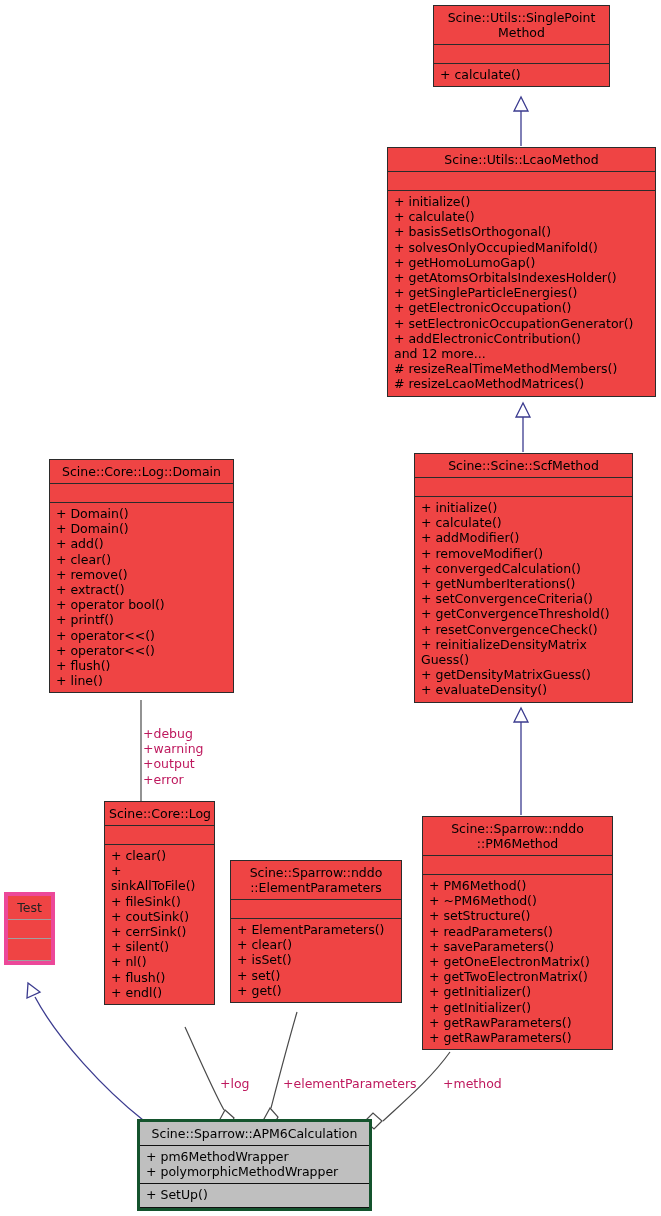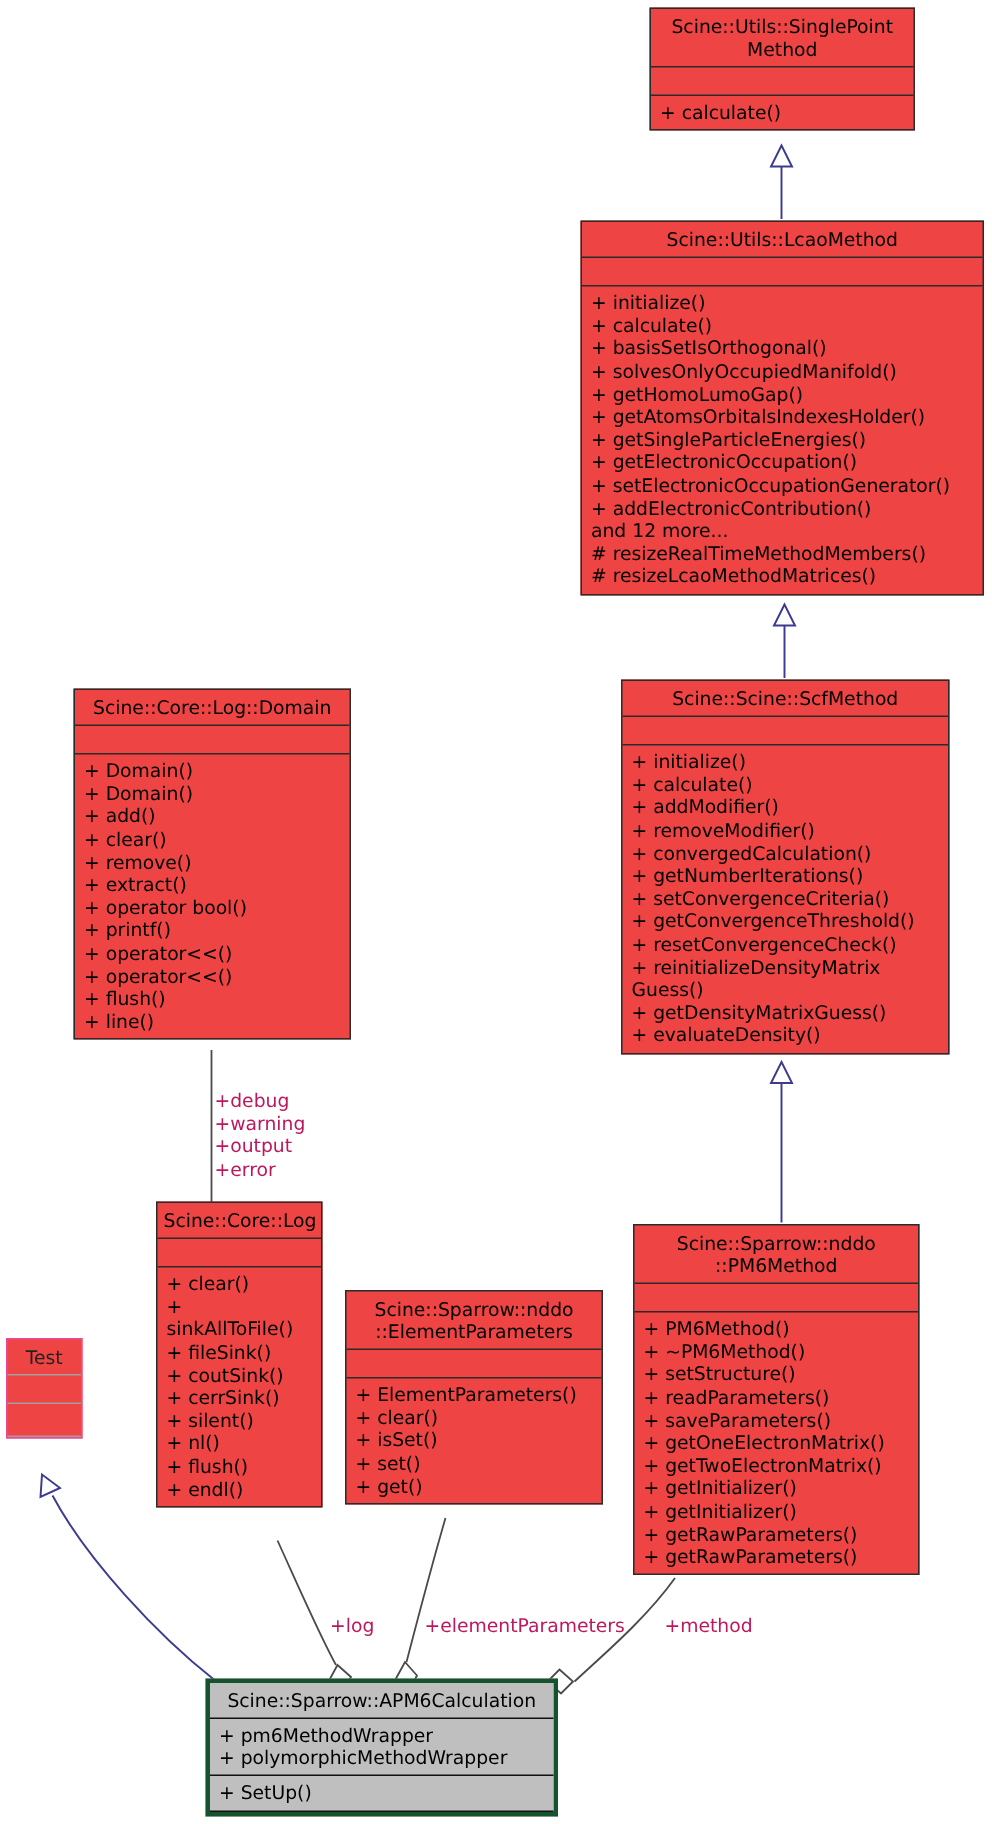--- a/index.html
+++ b/index.html
@@ -47,21 +47,21 @@
   
   .uml-class.highlight{
     background:#bfbfbf;
     border:3px solid #14532d;
   }
   .uml-class.highlight .compartment{border-bottom:1px solid #101010;}
   .uml-class.highlight .title,
   .uml-class.highlight .attrs,
   .uml-class.highlight .ops{background:#bfbfbf;}
   
-  .uml-class.faded{border:1px solid #ec4899;}
+  .uml-class.faded{border:4px solid #ec4899;}
   .uml-class.faded .compartment{border-bottom:1px solid #a0a0a0;}
   .uml-class.faded .title{color:#222222;}
 
   
   .edge-label{
     position:absolute;
     font-size:12.5px;
     line-height:15.2px;
     color:#be185d;
     white-space:pre-line;

